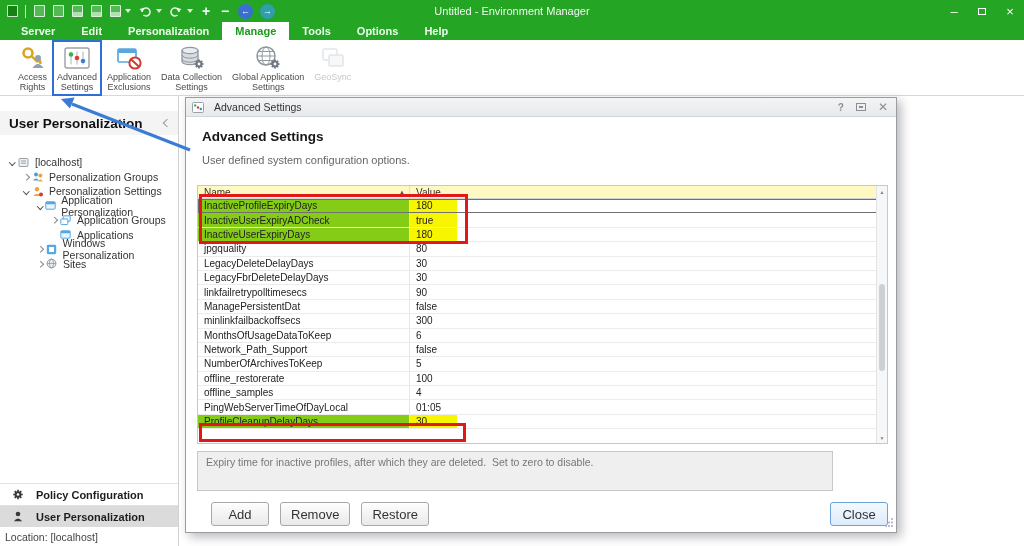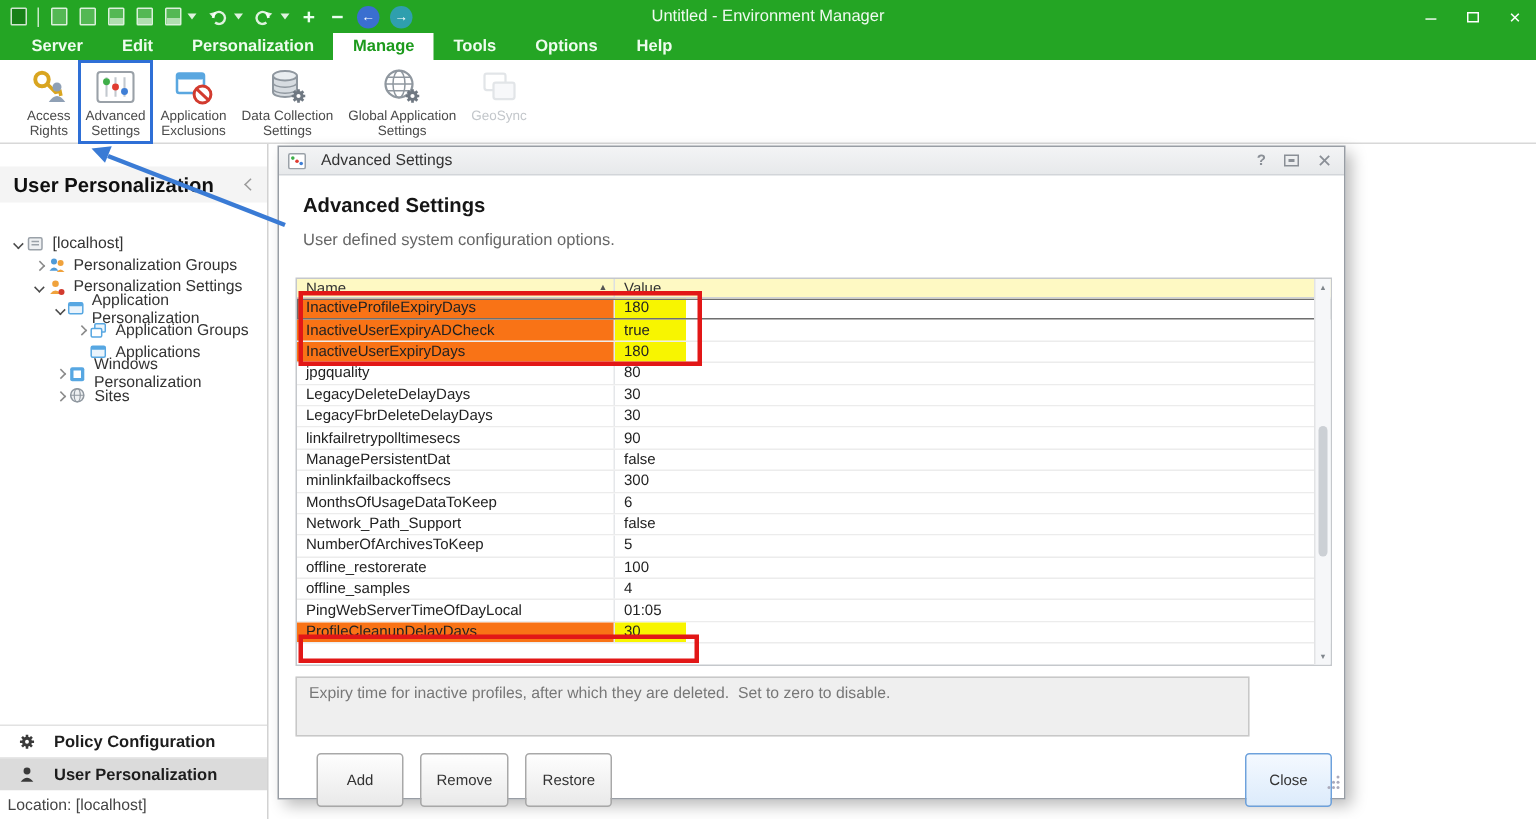--- a/index.html
+++ b/index.html
@@ -70,32 +70,32 @@
 
   .tablewrap { position:absolute; left:11px; top:87px; width:691px; height:259px; border:1px solid #c5c8cc; }
   .thead { height:13px; display:flex; border-bottom:1px solid #cfd2d6; font-size:10px; color:#333; background:#fef9c3; }
   .th-name { width:212px; display:flex; align-items:center; justify-content:space-between; padding:0 4px 0 6px; border-right:1px solid #dcdfe2; }
   .sort-arrow { font-size:6px; color:#555; }
   .th-value { flex:1; display:flex; align-items:center; padding-left:6px; }
   .tbody { position:relative; height:244.8px; overflow:hidden; }
   .trow { height:14.4px; display:flex; font-size:10px; color:#222; border-bottom:1px solid #ececec; background:#fff; }
   .td-name { width:212px; padding-left:6px; border-right:1px solid #e5e7ea; display:flex; align-items:center; }
   .td-value { flex:1; padding-left:6px; display:flex; align-items:center; }
-  .trow.hl .td-name { background:#f97316; }
+  .trow.hl .td-name { background:#84cc16; }
   .trow.hl .td-value { background:linear-gradient(to right,#f8f500 0 47px, transparent 47px); }
   .trow.selected { outline:1px solid #6f6f6f; outline-offset:-1px; }
   .vscroll { position:absolute; right:0; top:0; bottom:0; width:11px; background:#f6f7f9; border-left:1px solid #e2e3e5; display:flex; flex-direction:column; align-items:center; }
   .vs-arrow { font-size:5px; color:#7f858c; height:11px; display:flex; align-items:center; }
   .vs-arrow.down { margin-top:auto; }
   .vs-thumb { position:absolute; left:2px; right:2px; top:38%; height:34%; background:#ccd0d5; border-radius:5px; }
 
   .descbox { position:absolute; left:11px; top:353px; width:636px; height:40px; background:#efefef; border:1px solid #c8c8c8; padding:4px 8px; font-size:10.5px; color:#777; white-space:pre-wrap; }
 
   .dlg-buttons { position:absolute; left:11px; top:404px; width:691px; display:flex; gap:11px; }
-  .btn { height:36px; min-width:58px; padding:0 10px; display:inline-flex; align-items:center; justify-content:center; font-size:10px; color:#333; background:linear-gradient(#fefefe,#e9e9e9); border:1px solid #a8a8a8; border-radius:3px; }
+  .btn { height:24px; min-width:58px; padding:0 10px; display:inline-flex; align-items:center; justify-content:center; font-size:13px; color:#333; background:linear-gradient(#fefefe,#e9e9e9); border:1px solid #a8a8a8; border-radius:3px; }
   .btn-add { margin-left:14px; }
   .btn-close { margin-left:auto; border-color:#6da1dc; background:linear-gradient(#f4f9ff,#dcebfb); }
   .grip { position:absolute; right:2px; bottom:1px; }
 
   
   .annot { position:absolute; pointer-events:none; z-index:60; }
   #hl-box-1 { left:199px; top:194px; width:269px; height:50px; border:3px solid #e21717; }
   #hl-box-2 { left:199px; top:423px; width:267px; height:19px; border:3px solid #e21717; }
   #annot-arrow { left:0; top:0; width:1024px; height:546px; }
 </style>

